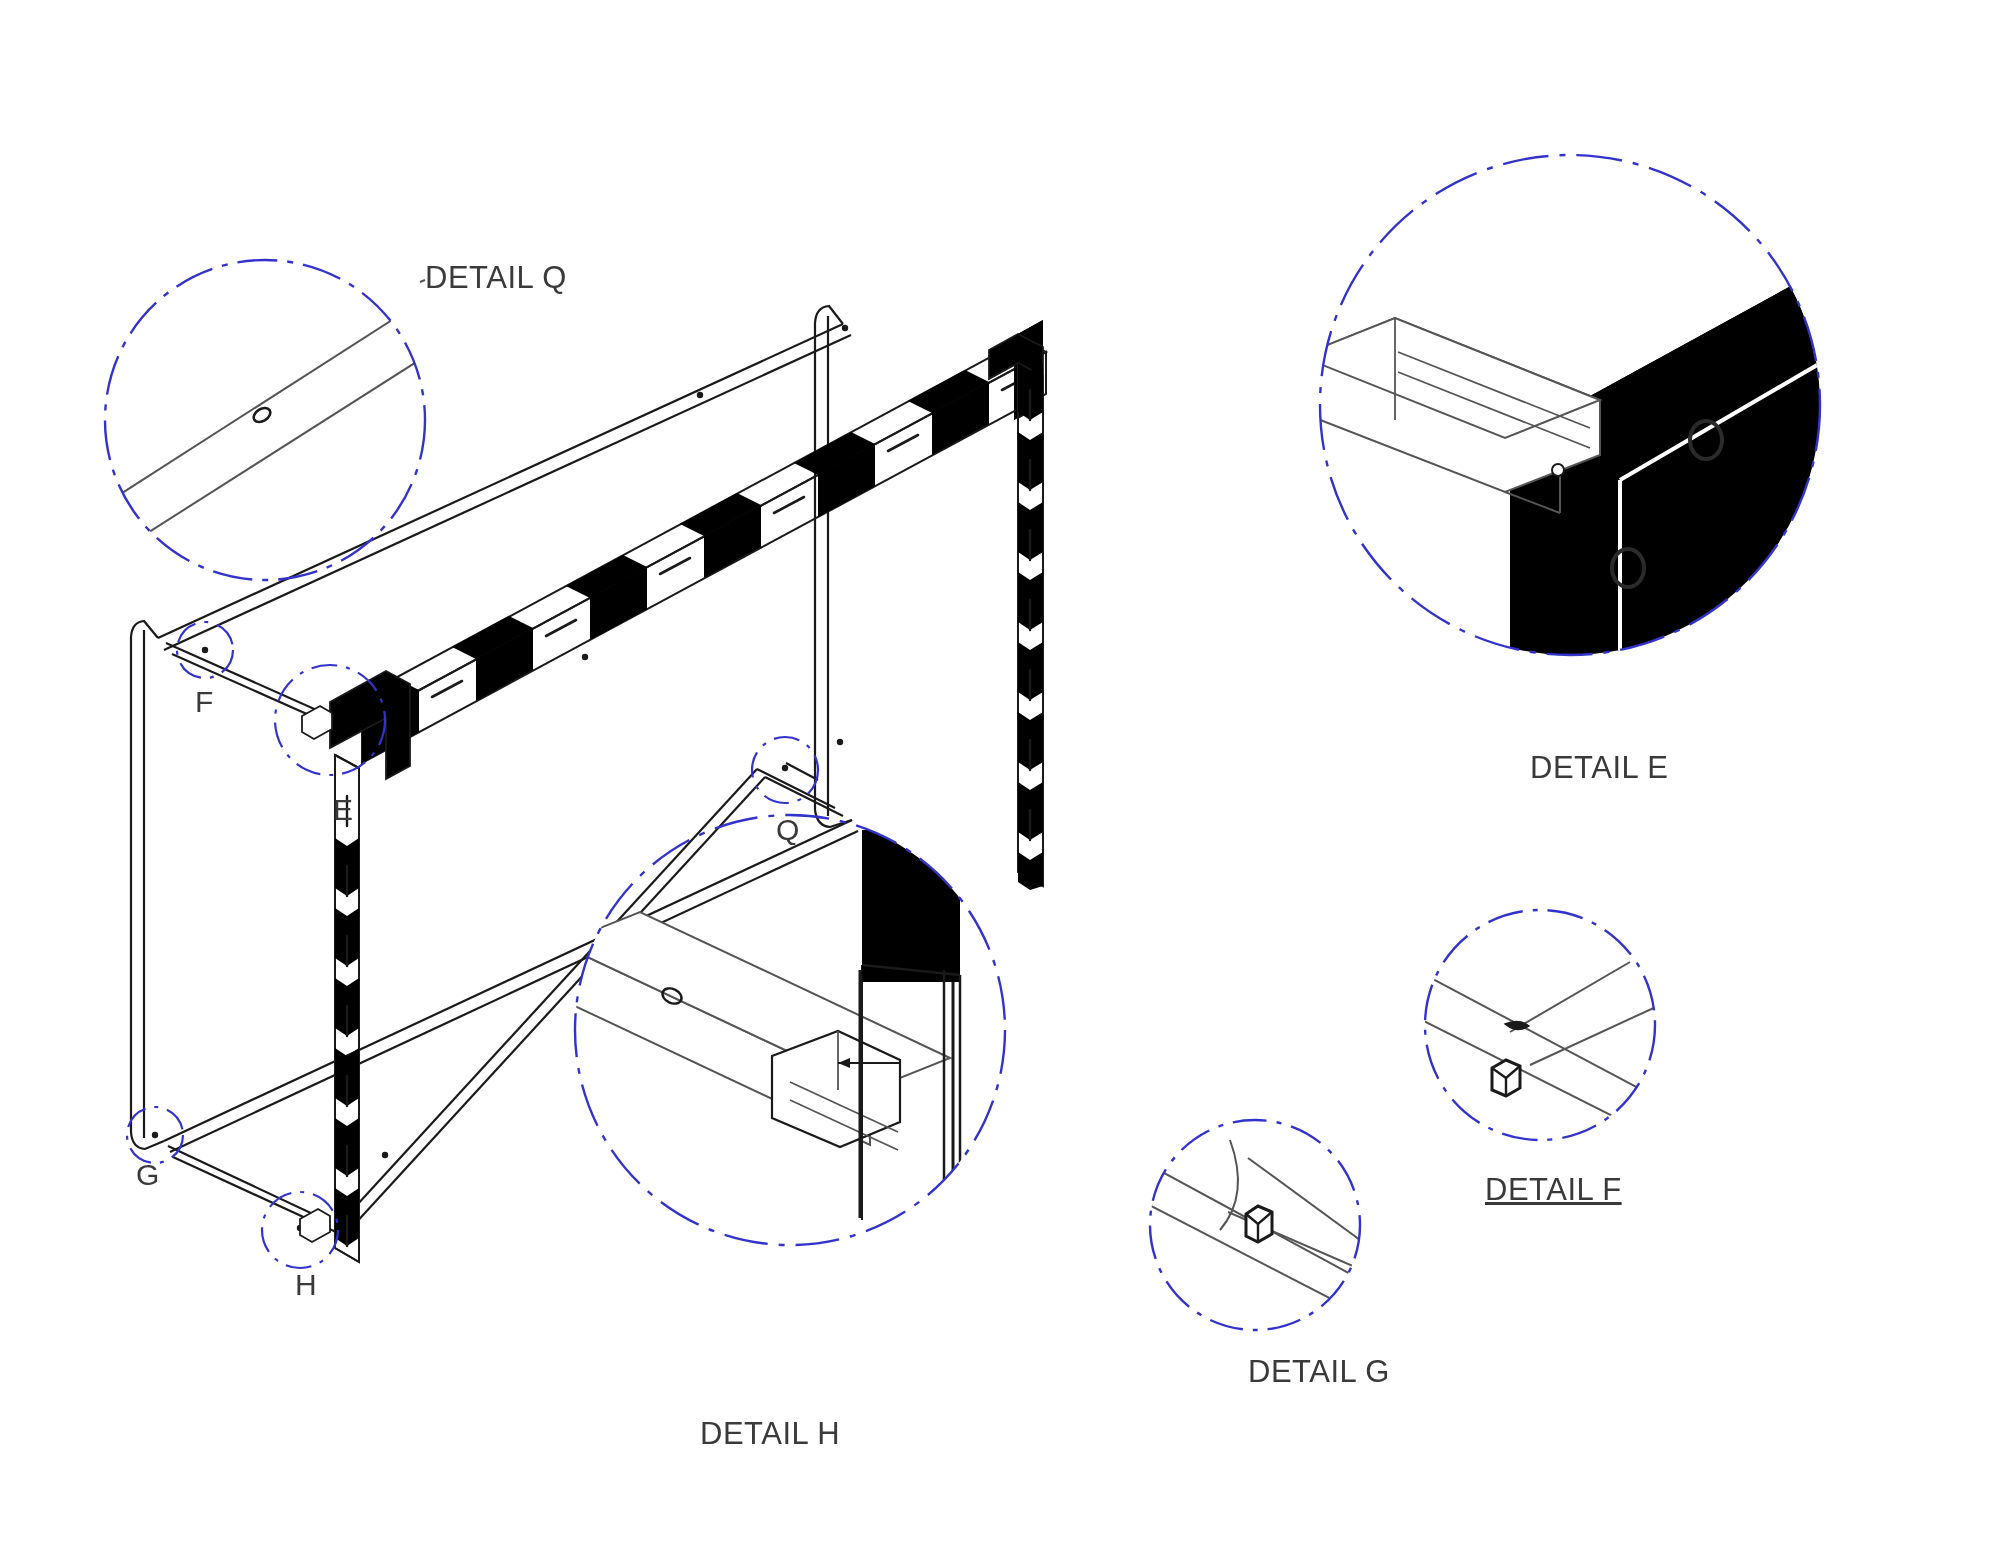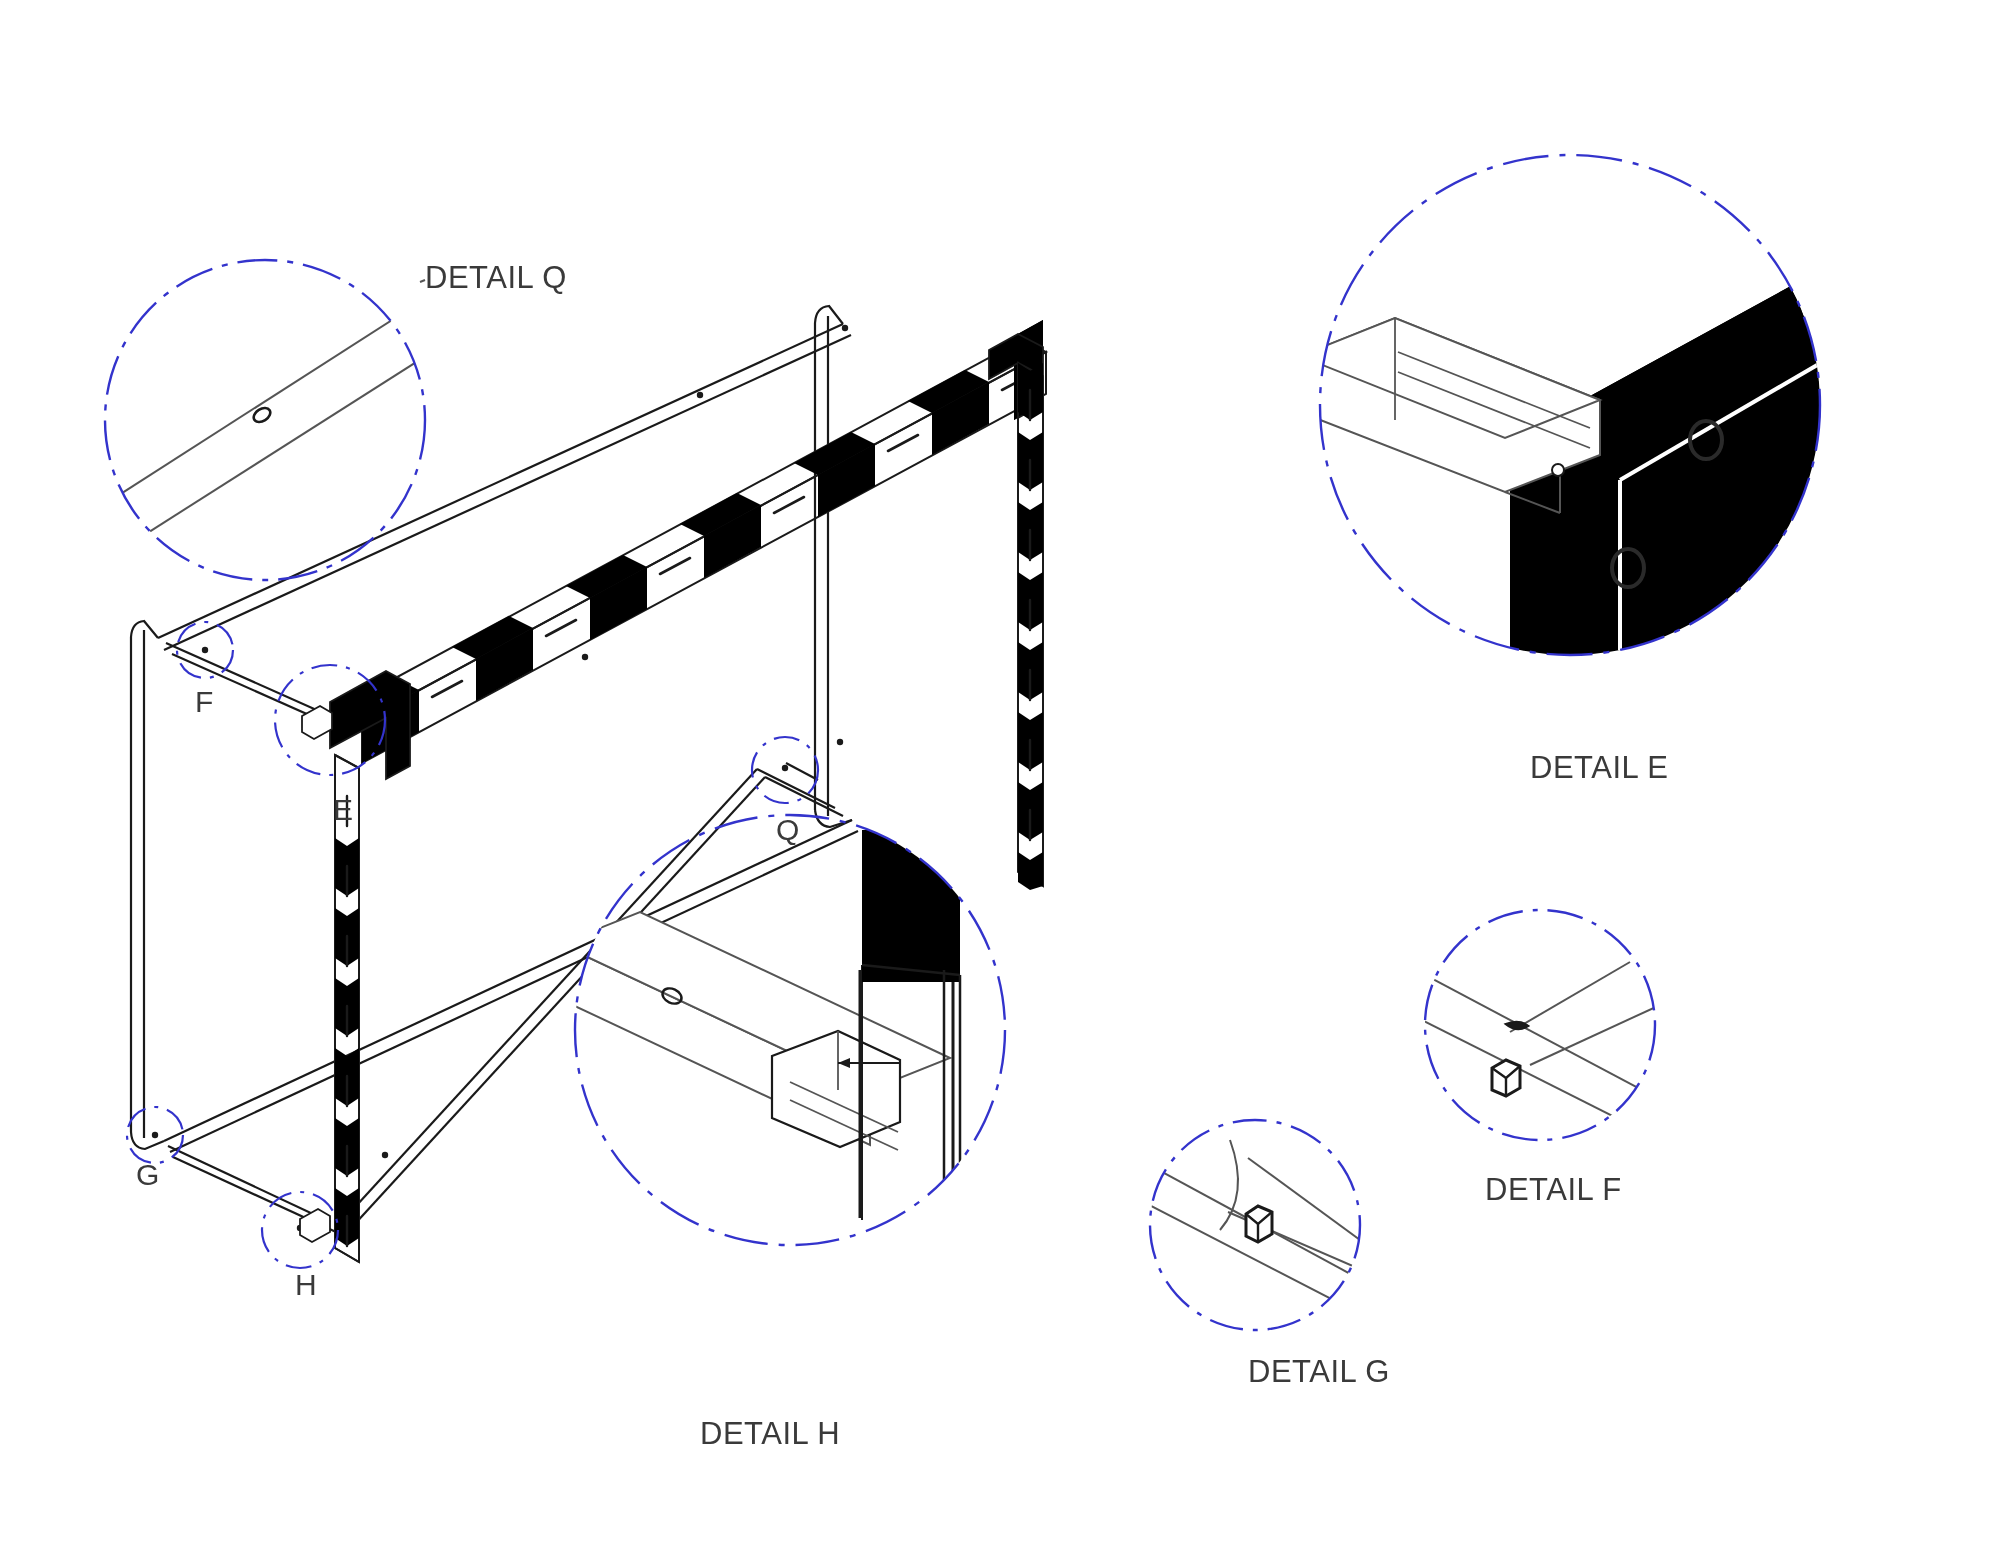--- a/index.html
+++ b/index.html
@@ -356,21 +356,21 @@
   </svg>
 
   <div class="lbl detail-title" style="left:425px; top:260px;">DETAIL Q</div>
 
   <div class="lbl detail-title" style="left:1490px; top:750px;margin-left:40px;">DETAIL E</div>
 
   <div class="lbl detail-title" style="left:700px; top:1379px;margin-top:37px;">DETAIL H</div>
 
   <div class="lbl detail-title" style="left:1248px; top:1354px;">DETAIL G</div>
 
-  <div class="lbl detail-title" style="left:1485px; top:1172px;">DETAIL F</div>
+  <div class="lbl detail-title" style="left:1485px; top:1172px;text-decoration:underline;">DETAIL F</div>
 
   <div class="lbl callout-letter" style="left:195px; top:685px;">F</div>
 
   <div class="lbl callout-letter" style="left:333px; top:793px;">E</div>
 
   <div class="lbl callout-letter" style="left:776px; top:813px;">Q</div>
 
   <div class="lbl callout-letter" style="left:136px; top:1158px;">G</div>
 
   <div class="lbl callout-letter" style="left:295px; top:1268px;">H</div>

